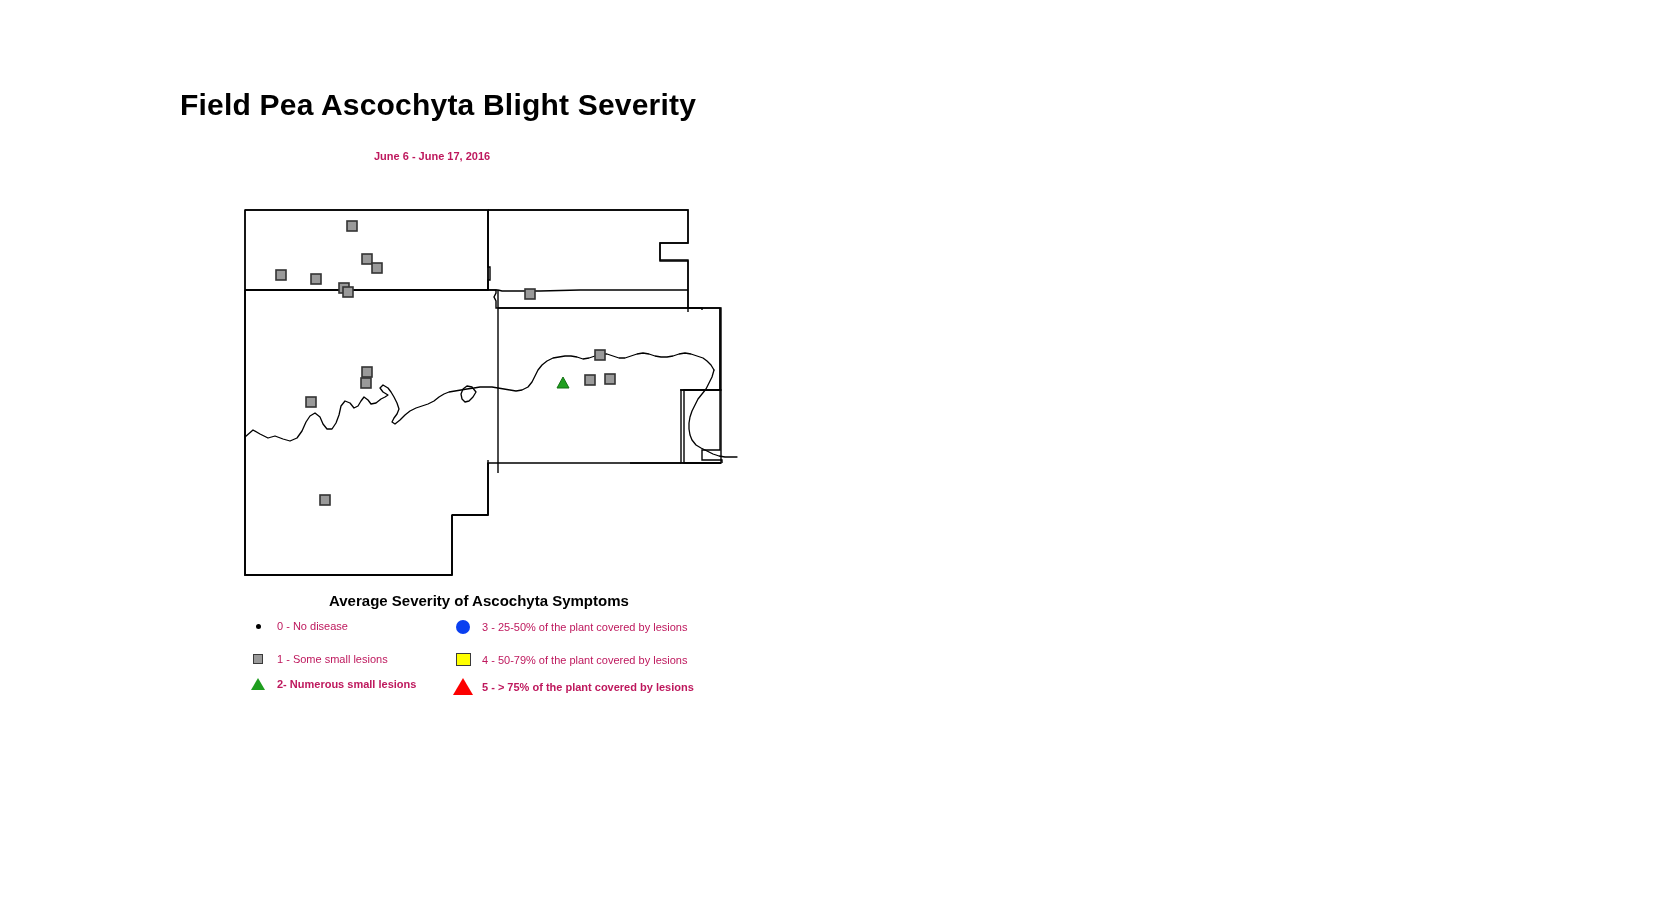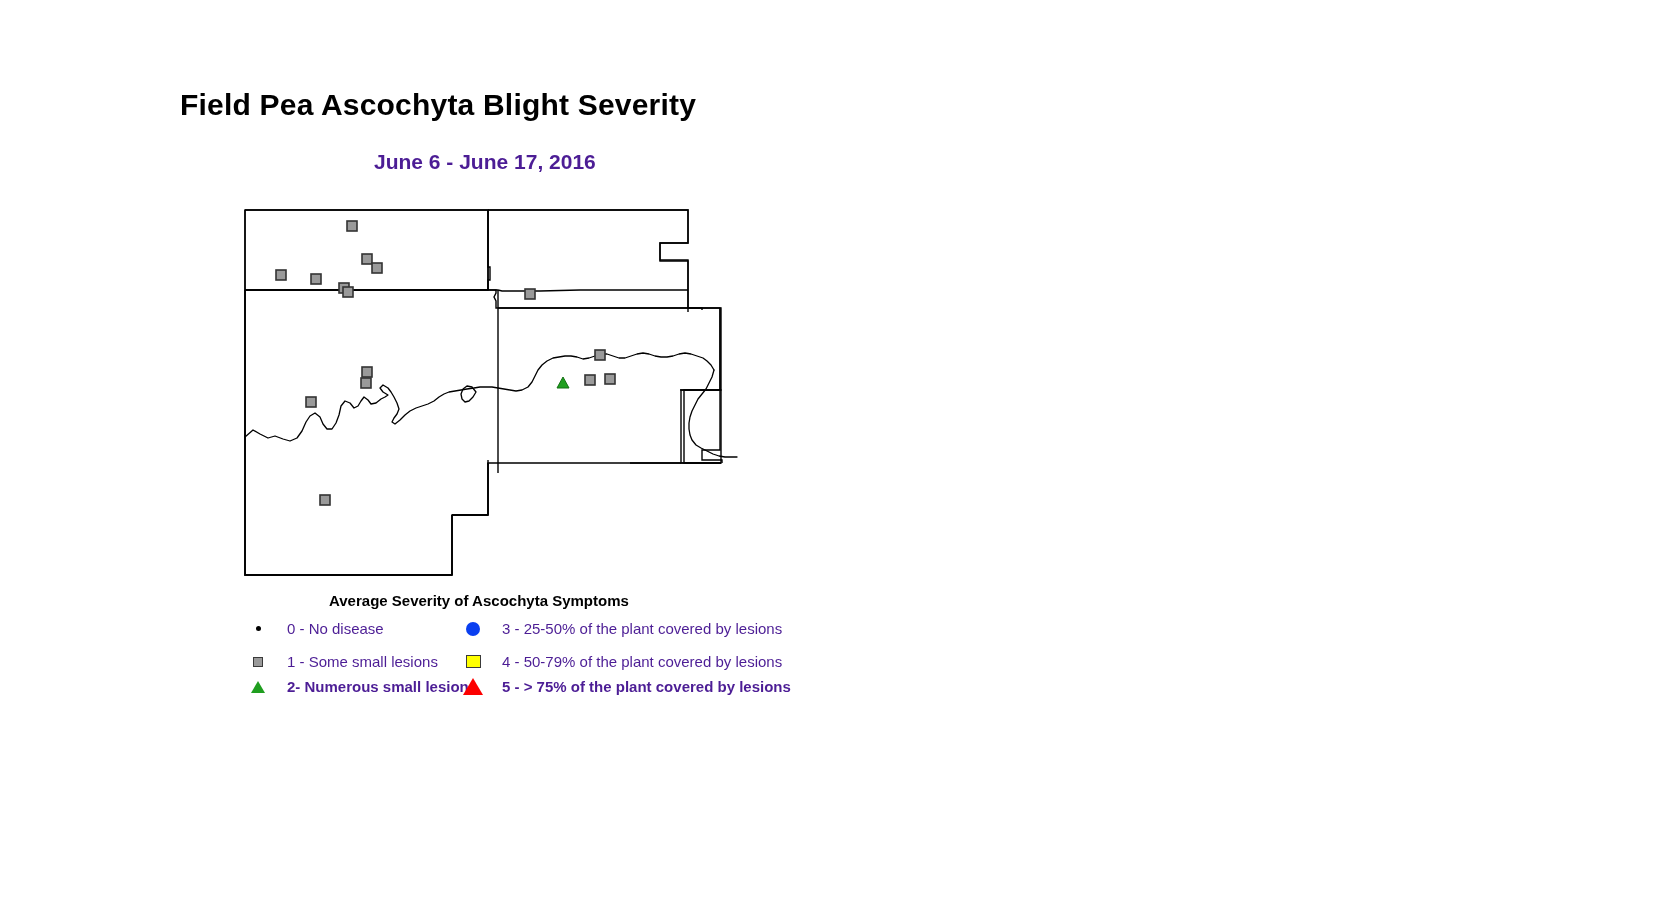--- a/index.html
+++ b/index.html
@@ -27,23 +27,23 @@
     font-size: 30px;
     font-weight: bold;
     color: #000000;
     letter-spacing: 0.2px;
     white-space: nowrap;
   }
   .map-subtitle {
     position: absolute;
     left: 374px;
     top: 150px;
-    font-size: 21px;
+    font-size: 11px;
     font-weight: bold;
-    color: #4c1d95;
+    color: #be185d;
     white-space: nowrap;
     text-align: center;
   }
   #map-figure {
     position: absolute;
     left: 240px;
     top: 205px;
     width: 500px;
     height: 385px;
   }
@@ -66,23 +66,23 @@
     white-space: nowrap;
   }
   .legend-swatch {
     width: 26px;
     display: flex;
     justify-content: center;
     align-items: center;
     flex: 0 0 26px;
   }
   .legend-label {
-    font-size: 15px;
-    color: #4c1d95;
-    margin-left: 16px;
+    font-size: 11px;
+    color: #be185d;
+    margin-left: 6px;
   }
   .sw-dot {
     width: 5px;
     height: 5px;
     border-radius: 50%;
     background: #000000;
   }
   .sw-square {
     width: 10px;
     height: 10px;
@@ -111,21 +111,21 @@
     box-sizing: border-box;
   }
   .sw-tri-red {
     width: 0;
     height: 0;
     border-left: 10px solid transparent;
     border-right: 10px solid transparent;
     border-bottom: 17px solid #fc0000;
   }
   .lg-c1 { left: 245px; }
-  .lg-c2 { left: 460px; }
+  .lg-c2 { left: 450px; }
   .lg-r1 { top: 620px; }
   .lg-r2 { top: 653px; }
   .lg-r3 { top: 678px; font-weight: bold; }
 </style>
 </head>
 <body>
 
 <div id="page">
 
   <div class="map-title">Field Pea Ascochyta Blight Severity</div>

